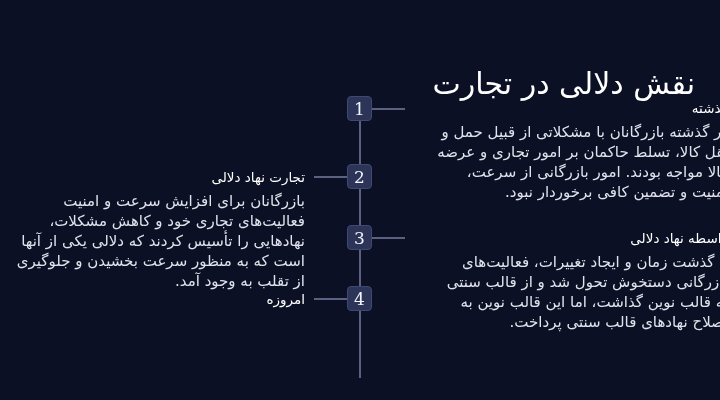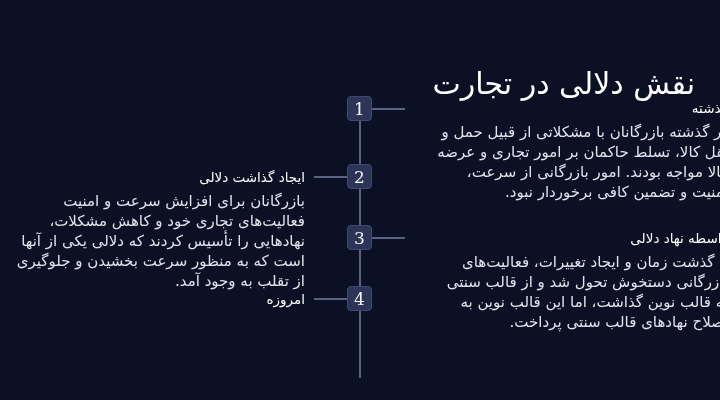--- a/index.html
+++ b/index.html
@@ -50,21 +50,21 @@
 <div class="num" style="top:96px;">1</div>
 <div class="conn" style="left:372px; top:108px;"></div>
 <div class="step right" style="top:100px;">
   <div class="h">گذشته</div>
   <div class="p">در گذشته بازرگانان با مشکلاتی از قبیل حمل و نقل کالا، تسلط حاکمان بر امور تجاری و عرضه کالا مواجه بودند. امور بازرگانی از سرعت، امنیت و تضمین کافی برخوردار نبود.</div>
 </div>
 
 <div class="num" style="top:164px;">2</div>
 <div class="conn" style="left:314px; top:176px;"></div>
 <div class="step left" style="top:169px;">
-  <div class="h">ایجاد گذاشت دلالی</div>
+  <div class="h">تجارت نهاد دلالی</div>
   <div class="p">بازرگانان برای افزایش سرعت و امنیت فعالیت‌های تجاری خود و کاهش مشکلات، نهادهایی را تأسیس کردند که دلالی یکی از آنها است که به منظور سرعت بخشیدن و جلوگیری از تقلب به وجود آمد.</div>
 </div>
 
 <div class="num" style="top:225px;">3</div>
 <div class="conn" style="left:372px; top:237px;"></div>
 <div class="step right" style="top:230px;">
   <div class="h">واسطه نهاد دلالی</div>
   <div class="p">با گذشت زمان و ایجاد تغییرات، فعالیت‌های بازرگانی دستخوش تحول شد و از قالب سنتی به قالب نوین گذاشت، اما این قالب نوین به اصلاح نهادهای قالب سنتی پرداخت.</div>
 </div>
 

